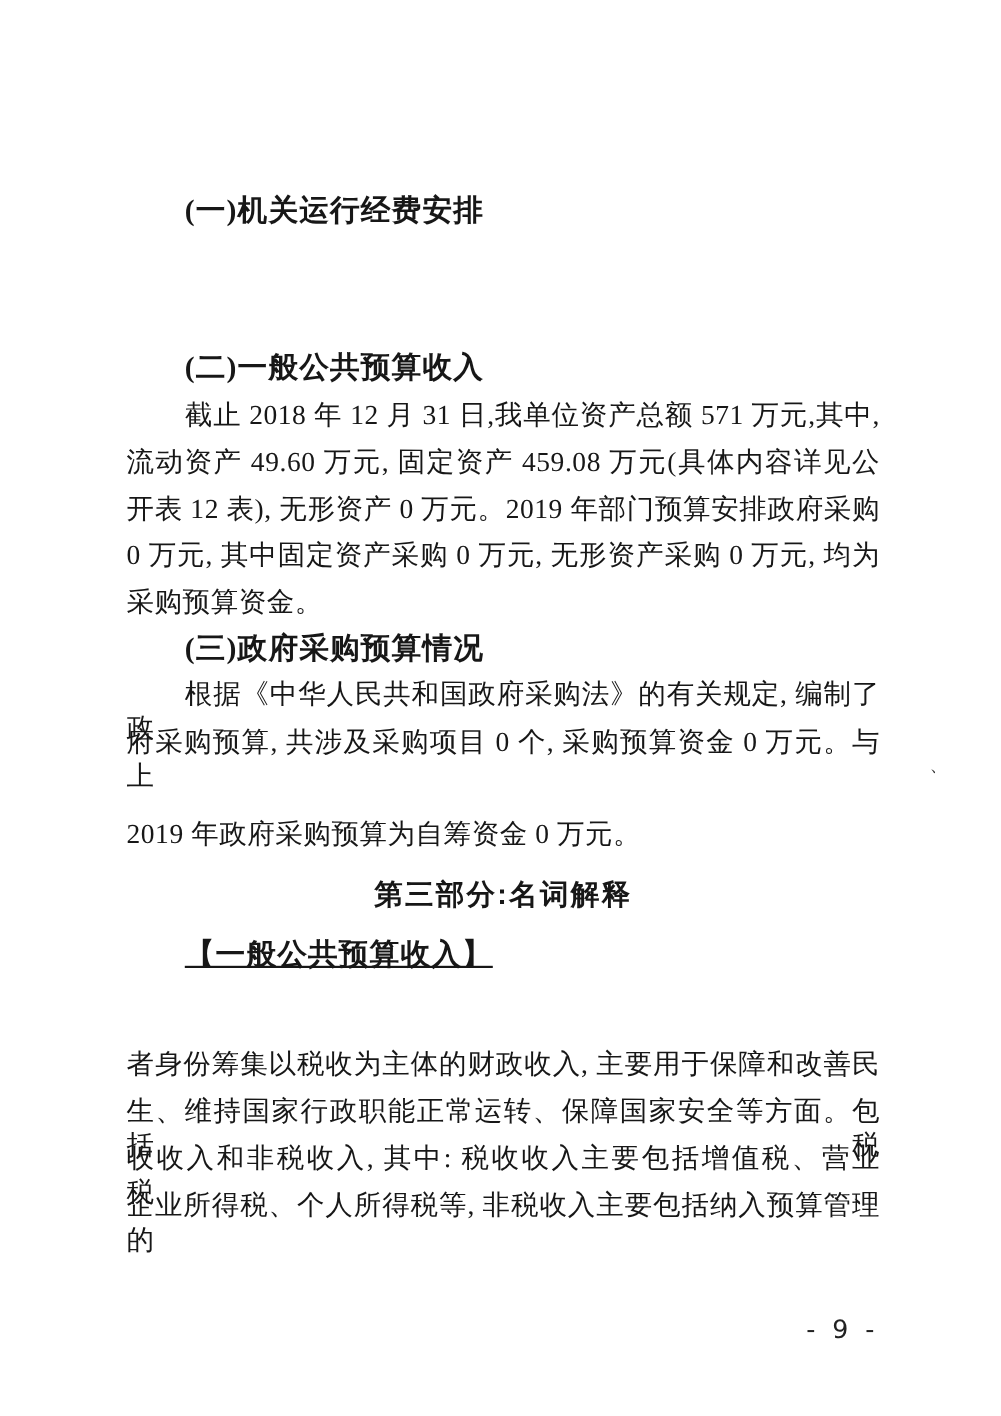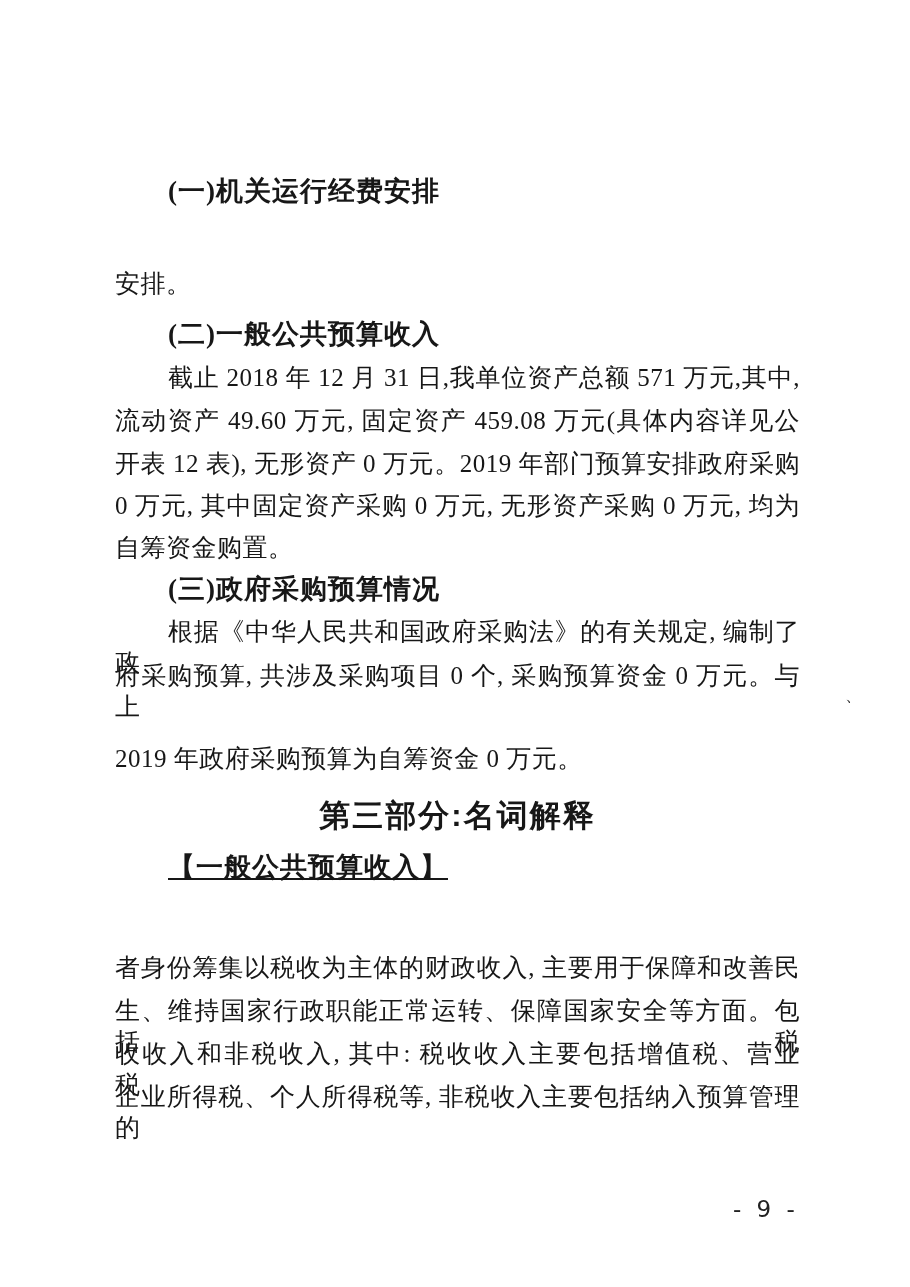--- a/index.html
+++ b/index.html
@@ -33,21 +33,21 @@
   }
   .bracket{
     font-family:"Liberation Sans","DejaVu Sans",sans-serif;
     text-decoration:underline;
   }
   .center{
     left:115px;right:110px;
     text-align:center;
     font-weight:bold;
     font-family:"Liberation Sans","DejaVu Sans",sans-serif;
-    font-size:31px;
+    font-size:26px;
     letter-spacing:2px;
   }
   .pagenum{
     position:absolute;
     left:733px;top:1196px;
     font-family:"DejaVu Sans","Liberation Sans",sans-serif;
     font-size:23px;
     letter-spacing:4px;
     color:#222222;
   }
@@ -58,28 +58,27 @@
     color:#333333;
     font-family:"Liberation Serif","DejaVu Serif",serif;
   }
 </style>
 </head>
 <body>
 
 <div class="page">
 
   <div class="ln h" style="top:175px">(一)机关运行经费安排</div>
-  <div class="ln" style="top:268px">安排。</div>
 
   <div class="ln h" style="top:318px">(二)一般公共预算收入</div>
   <div class="ln indent fill" style="top:362px">截止 2018 年 12 月 31 日,我单位资产总额 571 万元,其中,</div>
   <div class="ln fill" style="top:405px">流动资产 49.60 万元, 固定资产 459.08 万元(具体内容详见公</div>
   <div class="ln fill" style="top:448px">开表 12 表), 无形资产 0 万元。2019 年部门预算安排政府采购</div>
   <div class="ln fill" style="top:490px">0 万元, 其中固定资产采购 0 万元, 无形资产采购 0 万元, 均为</div>
-  <div class="ln" style="top:532px">自筹资金购置。</div>
+  <div class="ln" style="top:532px">采购预算资金。</div>
 
   <div class="ln h" style="top:573px">(三)政府采购预算情况</div>
   <div class="ln indent fill" style="top:616px">根据《中华人民共和国政府采购法》的有关规定, 编制了政</div>
   <div class="ln fill" style="top:660px">府采购预算, 共涉及采购项目 0 个, 采购预算资金 0 万元。与上</div>
   <div class="ln" style="top:743px">2019 年政府采购预算为自筹资金 0 万元。</div>
 
   <div class="stray">、</div>
 
   <div class="ln center" style="top:797px">第三部分:名词解释</div>
 

